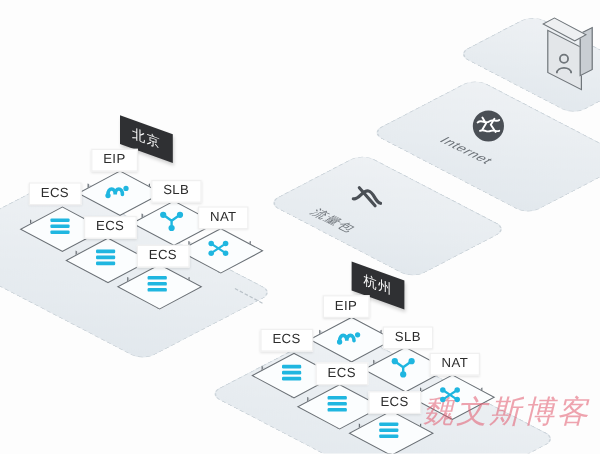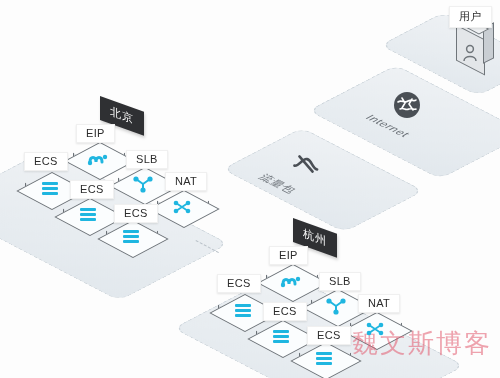--- a/index.html
+++ b/index.html
@@ -156,21 +156,20 @@
 
   <div class="user-dev" style="left:452px;top:26px;">
     <div class="face"></div>
     <div class="edge"></div>
     <div class="cap"></div>
     <svg style="position:absolute;left:10px;top:18px;" width="16" height="18" viewBox="0 0 16 18">
       <circle cx="8" cy="5" r="3.4" fill="none" stroke="#6f757a" stroke-width="1.5"></circle>
       <path d="M2 17 C2 11, 14 11, 14 17" fill="none" stroke="#6f757a" stroke-width="1.5"></path>
     </svg>
   </div>
-  <div class="chip" style="left:449px;top:6px;">用户</div>
 
   <div class="banner" style="left:100px;top:96px;">北京</div>
 
   <div class="node" style="left:73px;top:140px;">
     <div class="side-l"></div>
       <div class="side-r"></div>
       <div class="top"></div>
     <div class="glyph">
       <svg width="22" height="16" viewBox="0 0 22 16">
         <path d="M3 11 C3 5, 9 5, 9 11 C9 5, 15 5, 15 11" stroke="#1fb6e0" stroke-width="3" fill="none" stroke-linecap="round"></path>
@@ -366,15 +365,15 @@
         <g fill="#1fb6e0">
           <rect x="2" y="2" width="16" height="3" rx="1"></rect>
           <rect x="2" y="7" width="16" height="3" rx="1"></rect>
           <rect x="2" y="12" width="16" height="3" rx="1"></rect>
         </g>
       </svg>
     </div>
   </div>
   <div class="chip" style="left:307px;top:326px;">ECS</div>
 
-  <div class="wm wm-cn" style="left:352px;top:326px;">魏文斯博客</div>
+  <div class="wm wm-cn" style="left:352px;top:326px;font-style:italic;">魏文斯博客</div>
 
 </div>
 
 </body></html>

